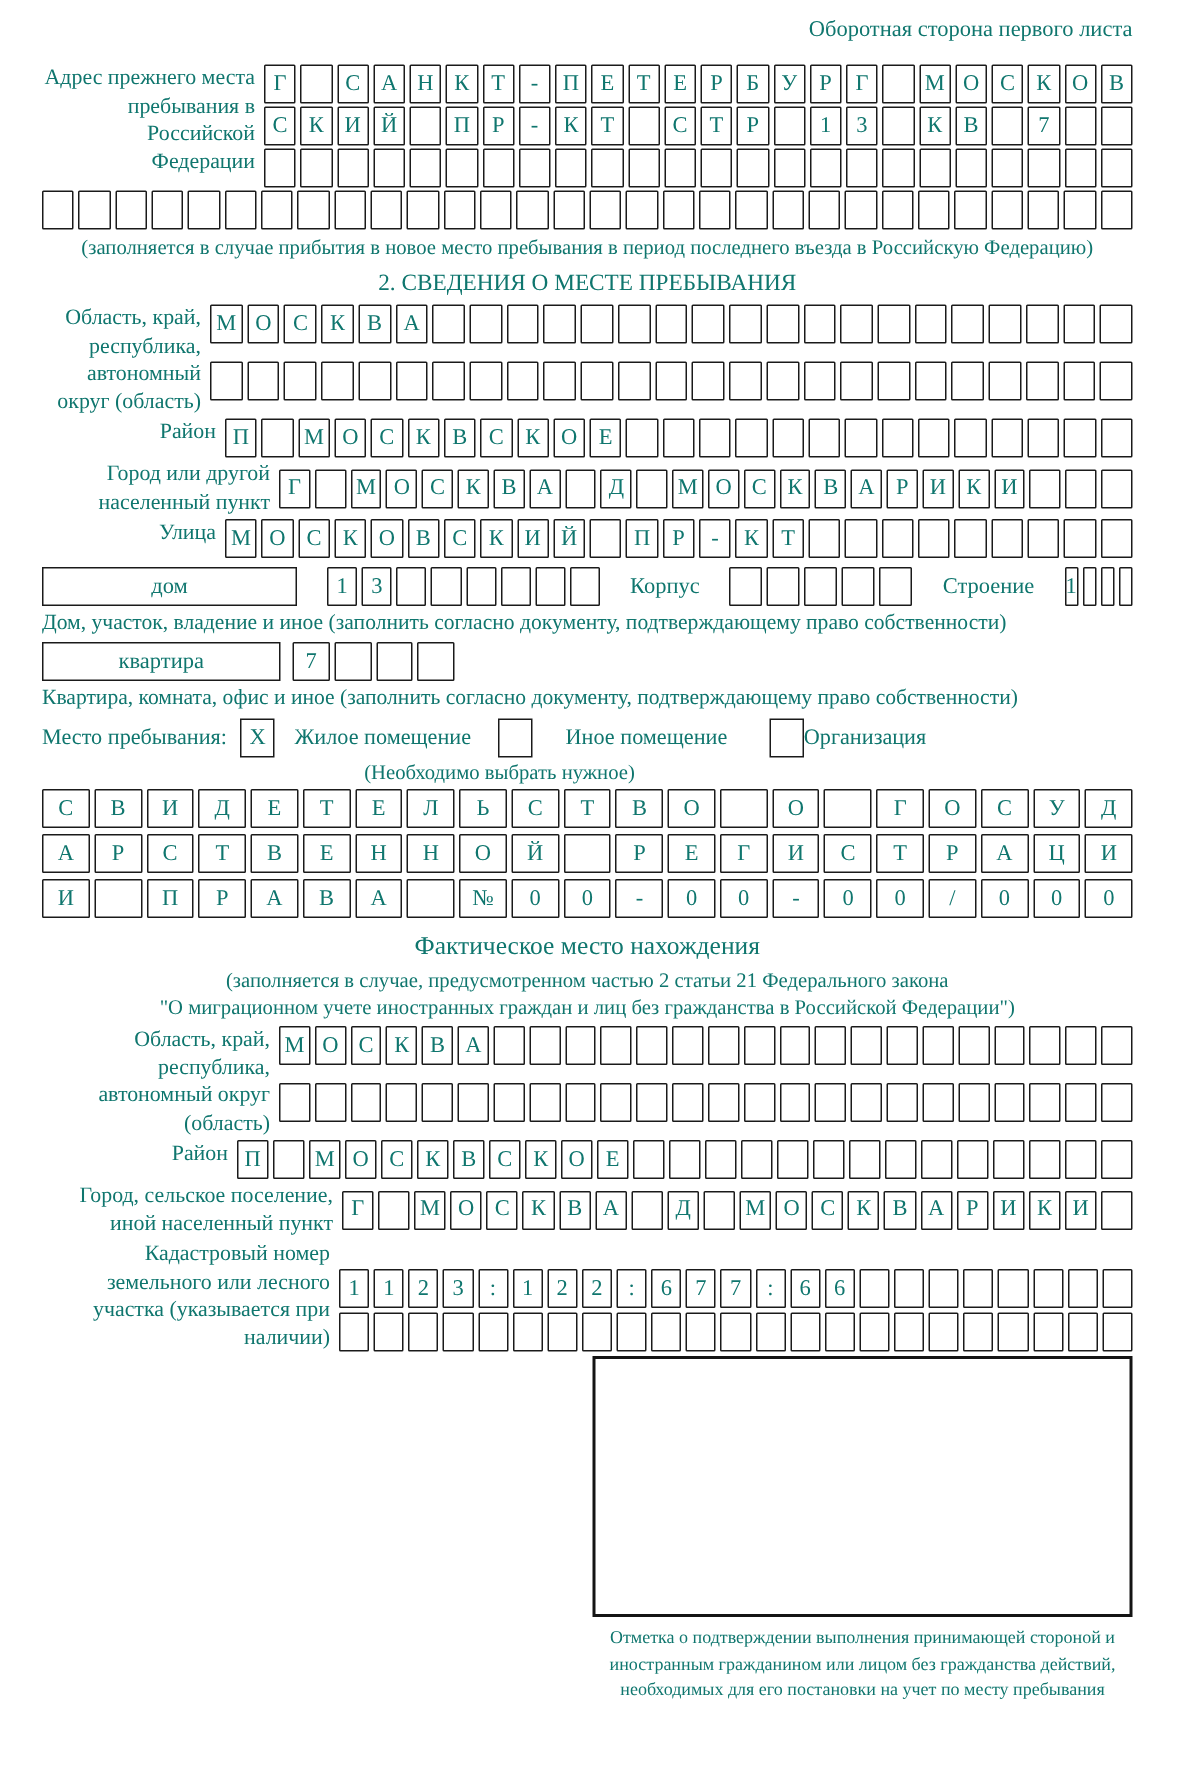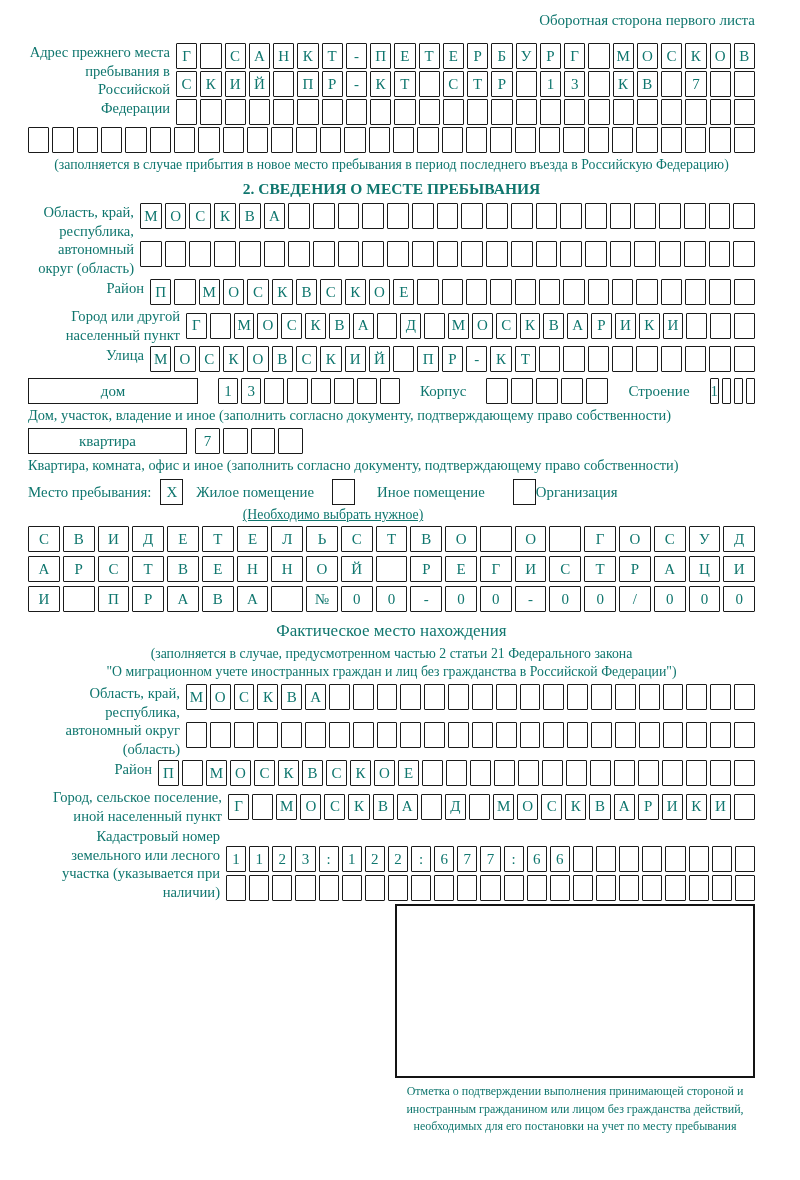--- a/index.html
+++ b/index.html
@@ -16,29 +16,29 @@
   .cells .cell{flex:1;}
   .cell{
     height:26px;box-sizing:border-box;border:1.5px solid #1a1a1a;border-radius:1px;
     display:flex;align-items:center;justify-content:center;
     font-size:15px;line-height:1;background:#fff;min-width:8px;
   }
   .vc > .cells{align-self:center;}
   .fullrow{margin-top:2px;}
   .note-center{text-align:center;font-size:13.8px;line-height:17px;margin-top:3px;}
   .note-left{font-size:14.4px;line-height:17px;margin-top:3px;}
-  .sect-title{text-align:center;font-weight:bold;font-size:15.5px;margin:7px 0 5px;}
+  .sect-title{text-align:center;font-weight:normal;font-size:15.5px;margin:7px 0 5px;}
   .wbox{border:1.5px solid #1a1a1a;box-sizing:border-box;height:26px;display:flex;
         align-items:center;justify-content:center;font-size:15px;flex-shrink:0;}
   .inline-lbl{font-size:15px;line-height:26px;flex-shrink:0;}
   .chk{width:23px;height:26px;flex-shrink:0;box-sizing:border-box;border:1.5px solid #1a1a1a;
        display:flex;align-items:center;justify-content:center;font-size:15px;}
   .stay{align-items:center;margin-top:5px;}
   .stay .txt{font-size:14.8px;}
-  .choose-wrap{width:610px;text-align:center;font-size:13.8px;margin-top:2px;text-decoration:underline;}
+  .choose-wrap{width:610px;text-align:center;font-size:13.8px;margin-top:2px;}
   .doc-block{margin-top:3px;}
   .doc-block .cellcol{gap:4px;}
   .fact-title{text-align:center;font-weight:normal;font-size:17px;margin:9px 0 4px;}
   .cad .cellcol{padding-top:19px;}
   .stamp{width:360px;height:174px;box-sizing:border-box;border:2px solid #141414;
          margin-left:367px;margin-top:3px;background:#fff;}
   .stamp-note{width:360px;margin-left:367px;text-align:center;font-size:12px;
               line-height:17.5px;margin-top:5px;}
 </style>
 </head>

